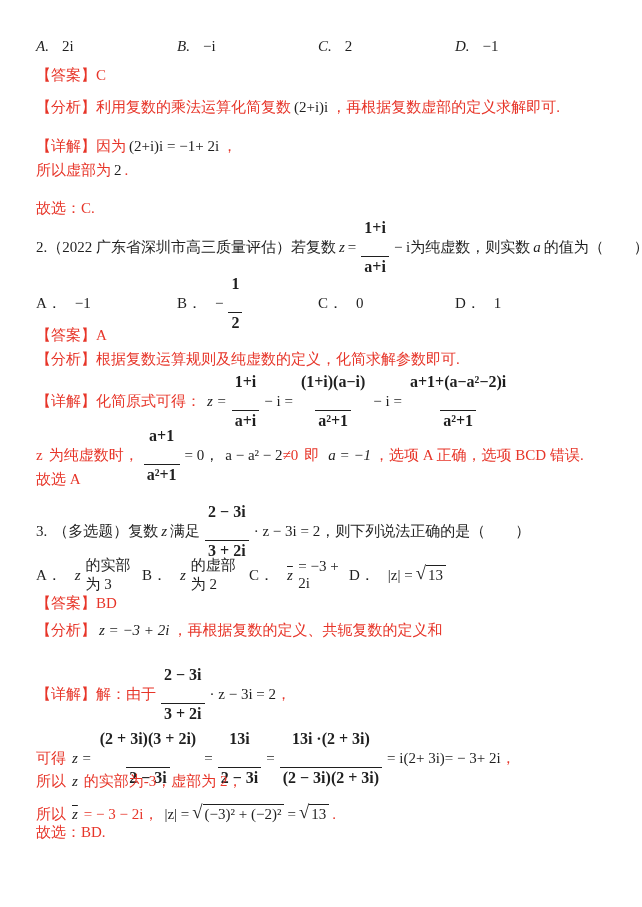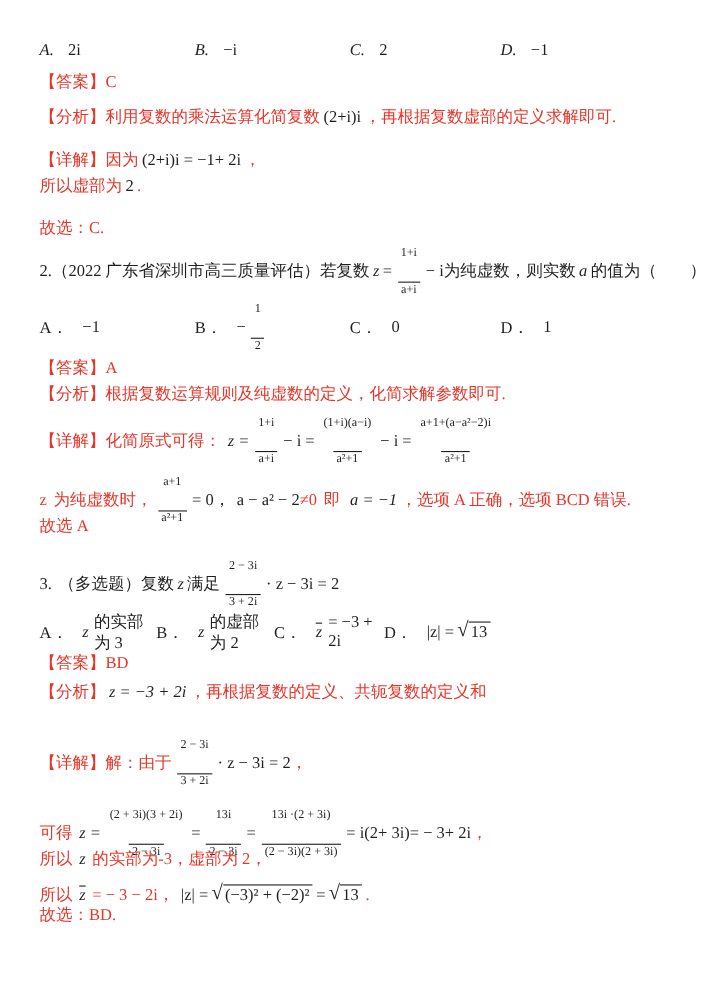--- a/index.html
+++ b/index.html
@@ -26,21 +26,21 @@
   .lbl{font-weight:normal;}
   .gap{display:inline-block;width:6px;}
   
   .opts{position:absolute;left:36px;right:10px;display:grid;align-items:center;}
   .opt{display:flex;align-items:center;}
   .opt .olabel{margin-right:13px;}
   .opt-italic .olabel{font-style:italic;}
   
   .frac{
     display:inline-flex;flex-direction:column;align-items:center;
-    vertical-align:middle;margin:0 5px;font-size:11px;line-height:1.25;
+    vertical-align:middle;margin:0 5px;font-size:16px;line-height:1.25;font-weight:bold;
   }
   .fnum{padding:0 3px;}
   .fden{padding:0 3px;border-top:1.2px solid currentColor;margin-top:18px;}
   
   .sqrt{display:inline-flex;align-items:flex-start;margin:0 3px;}
   .sqrt .rad{font-size:1.25em;line-height:1;transform:translateY(-1px);}
   .sqrt .sbody{border-top:1.3px solid currentColor;padding:1px 3px 0 2px;line-height:1.15;}
   .ol{text-decoration:overline;}
   .mm{margin:0 3px;}
 </style>
@@ -195,20 +195,21 @@
     <span>3.</span>
       <span class="gap"></span>
     <span>（多选题）复数</span>
     <span class="mi mm">z</span>
     <span>满足</span>
     <span class="frac">
         <span class="fnum">2 − 3i</span>
         <span class="fden">3 + 2i</span>
       </span>
     <span>· z − 3i = 2</span>
+    <span>，则下列说法正确的是（　　）</span>
   </div>
 
   <div class="opts" style="top:556px;height:34px;grid-template-columns:106px 107px 100px 1fr;">
     <span class="opt">
         <span class="olabel">A．</span>
         <span class="mi">z</span>
         <span class="gap"></span>
         <span>的实部为 3</span>
       </span>
     <span class="opt">

